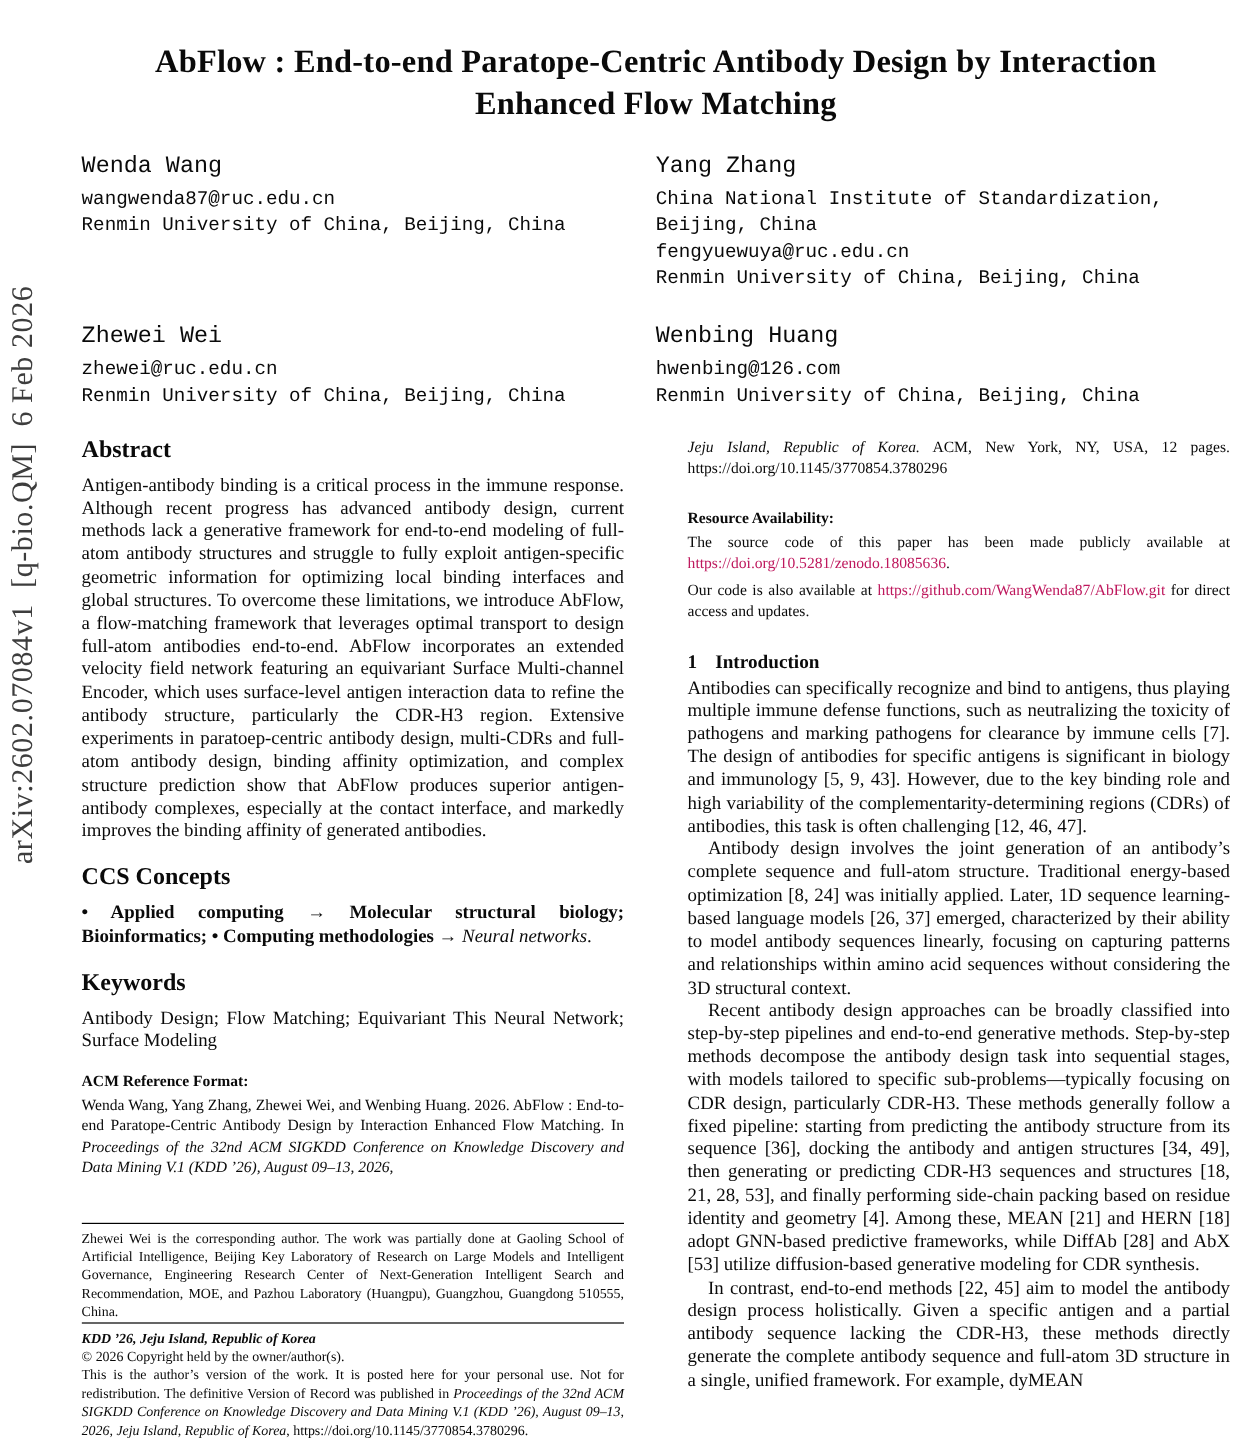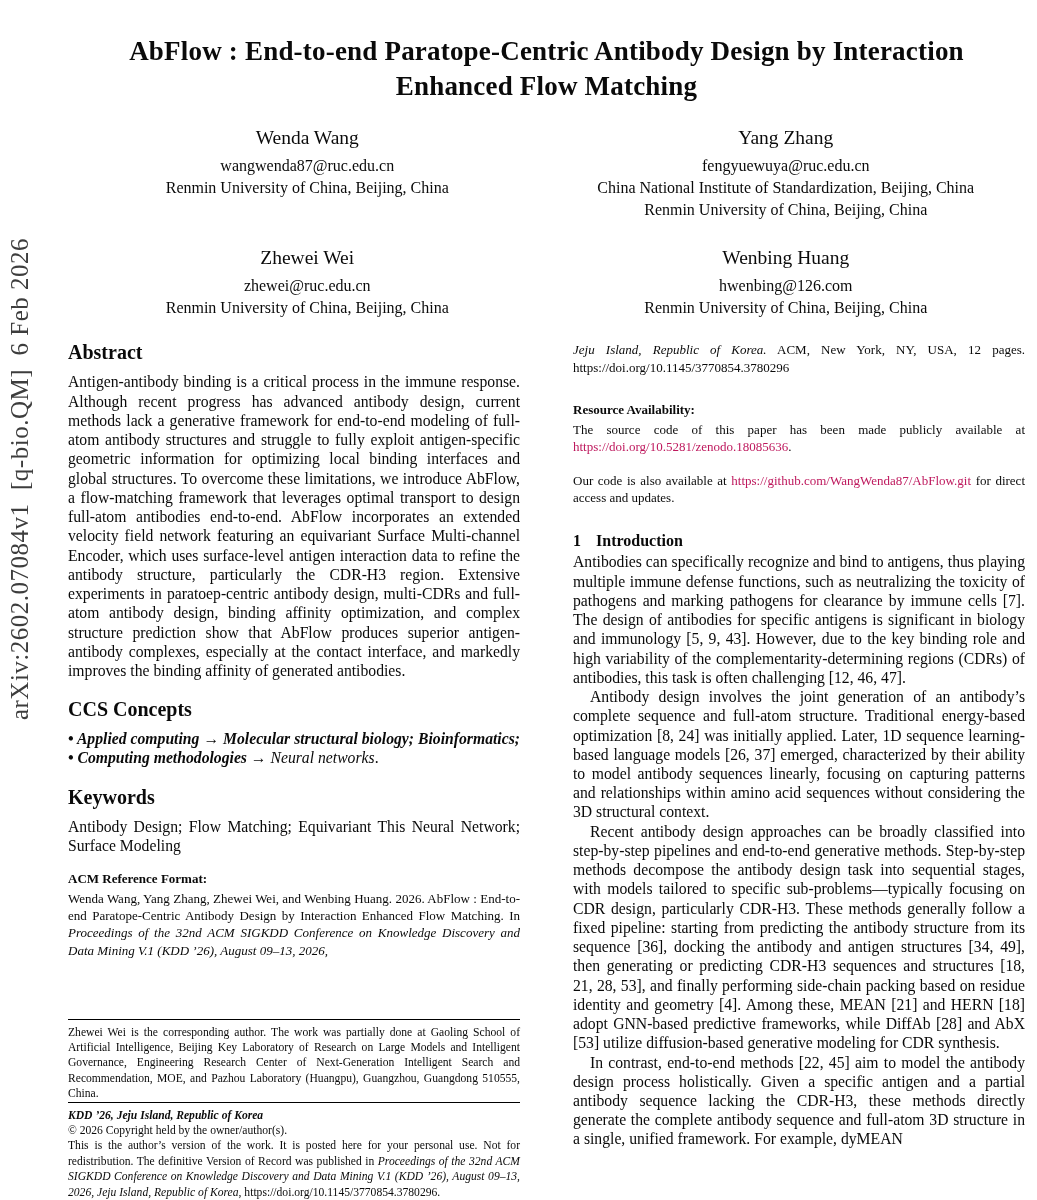--- a/index.html
+++ b/index.html
@@ -16,52 +16,52 @@
     position:absolute;left:6px;top:238px;
     writing-mode:vertical-rl;transform:rotate(180deg);
     font-size:25px;letter-spacing:0.5px;color:#3d3d3d;white-space:pre;
   }
   .head{margin-left:68px;width:957px;flex:0 0 auto;}
   .title{
     text-align:center;font-weight:700;font-size:27px;line-height:1.28;
     padding-top:28px;margin:6px;letter-spacing:0.2px;
   }
   .authors{display:grid;grid-template-columns:1fr 1fr;margin-top:24px;row-gap:26px;}
-  .author{text-align:center;}
+  .author{font-family:Liberation Mono, monospace;}
   .author-name{font-size:19.5px;margin-bottom:6px;}
   .author-line{font-size:16px;line-height:1.38;}
   
   .columns{
     display:flex;gap:53px;margin:20px 0 0 68px;width:957px;
     flex:1 1 auto;overflow:hidden;
   }
   .col{width:452px;flex:0 0 452px;}
   .col-left{display:flex;flex-direction:column;}
   .sec-heading{font-size:20px;font-weight:700;margin:18px 0 8px;}
   .sec-heading.first{margin-top:2px;}
   .body-text{
     font-size:15.7px;line-height:1.225;text-align:justify;margin:0;
     hyphens:auto;-webkit-hyphens:auto;
   }
   .small-heading{font-size:13px;font-weight:700;margin:16px 0 3px;}
   .small-text{font-size:13px;line-height:1.32;text-align:justify;margin:0;}
   .it{font-style:italic;}
-  .bd{font-weight:700;font-style:italic;}
+  .bd{font-weight:700;}
   
   .fn-block{margin-top:auto;font-size:11.6px;line-height:1.33;}
   .rule{border:none;border-top:1px solid #000;height:0;margin:0 0 5px;}
   .fn-text{text-align:justify;margin:0 0 0;}
   .imprint p{margin:0;}
   .venue{font-style:italic;font-weight:bold;}
   .license{text-align:justify;overflow-wrap:anywhere;}
   
   .ref-cont{font-size:13px;line-height:1.32;text-align:justify;margin:2px 0 0;overflow-wrap:anywhere;}
   .resource{margin-top:26px;}
   .resource .small-text{margin-top:2px;}
-  .resource .gap{margin-top:17px;}
+  .resource .gap{margin-top:6px;}
   a.link{color:#be185d;text-decoration:none;overflow-wrap:anywhere;cursor:pointer;}
   .intro-heading{font-size:16px;font-weight:700;margin:26px 0 2px;}
   .intro-num{margin-right:15px;}
   .para{margin:0;}
   .para.indent{text-indent:17px;}
 </style>
 </head>
 <body>
 
 <div class="page">
@@ -72,22 +72,22 @@
     <h1 class="title">AbFlow : End-to-end Paratope-Centric Antibody Design by Interaction Enhanced Flow Matching</h1>
 
     <div class="authors">
       <div class="author">
         <div class="author-name">Wenda Wang</div>
         <div class="author-line">wangwenda87@ruc.edu.cn</div>
         <div class="author-line">Renmin University of China, Beijing, China</div>
       </div>
       <div class="author">
         <div class="author-name">Yang Zhang</div>
+        <div class="author-line">China National Institute of Standardization, Beijing, China</div>
         <div class="author-line">fengyuewuya@ruc.edu.cn</div>
-        <div class="author-line">China National Institute of Standardization, Beijing, China</div>
         <div class="author-line">Renmin University of China, Beijing, China</div>
       </div>
       <div class="author">
         <div class="author-name">Zhewei Wei</div>
         <div class="author-line">zhewei@ruc.edu.cn</div>
         <div class="author-line">Renmin University of China, Beijing, China</div>
       </div>
       <div class="author">
         <div class="author-name">Wenbing Huang</div>
         <div class="author-line">hwenbing@126.com</div>

